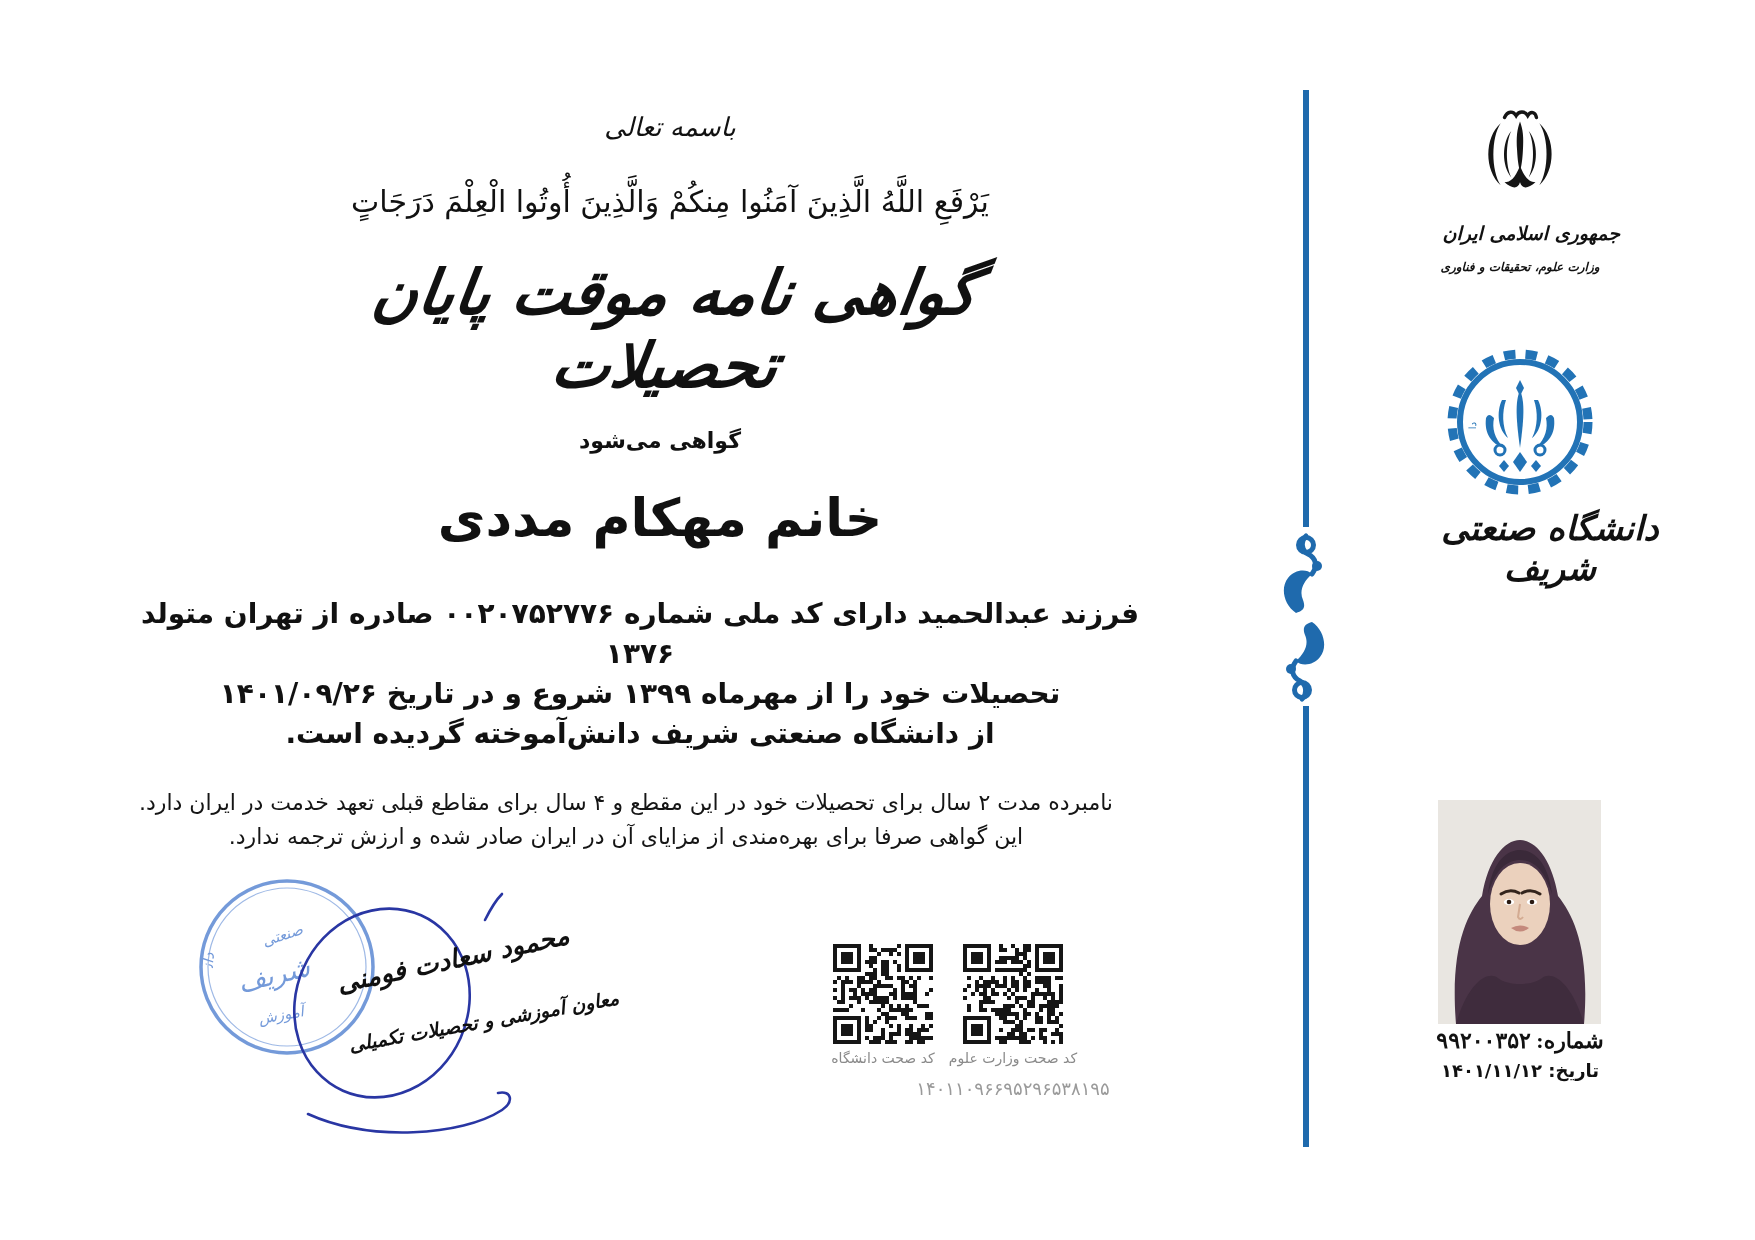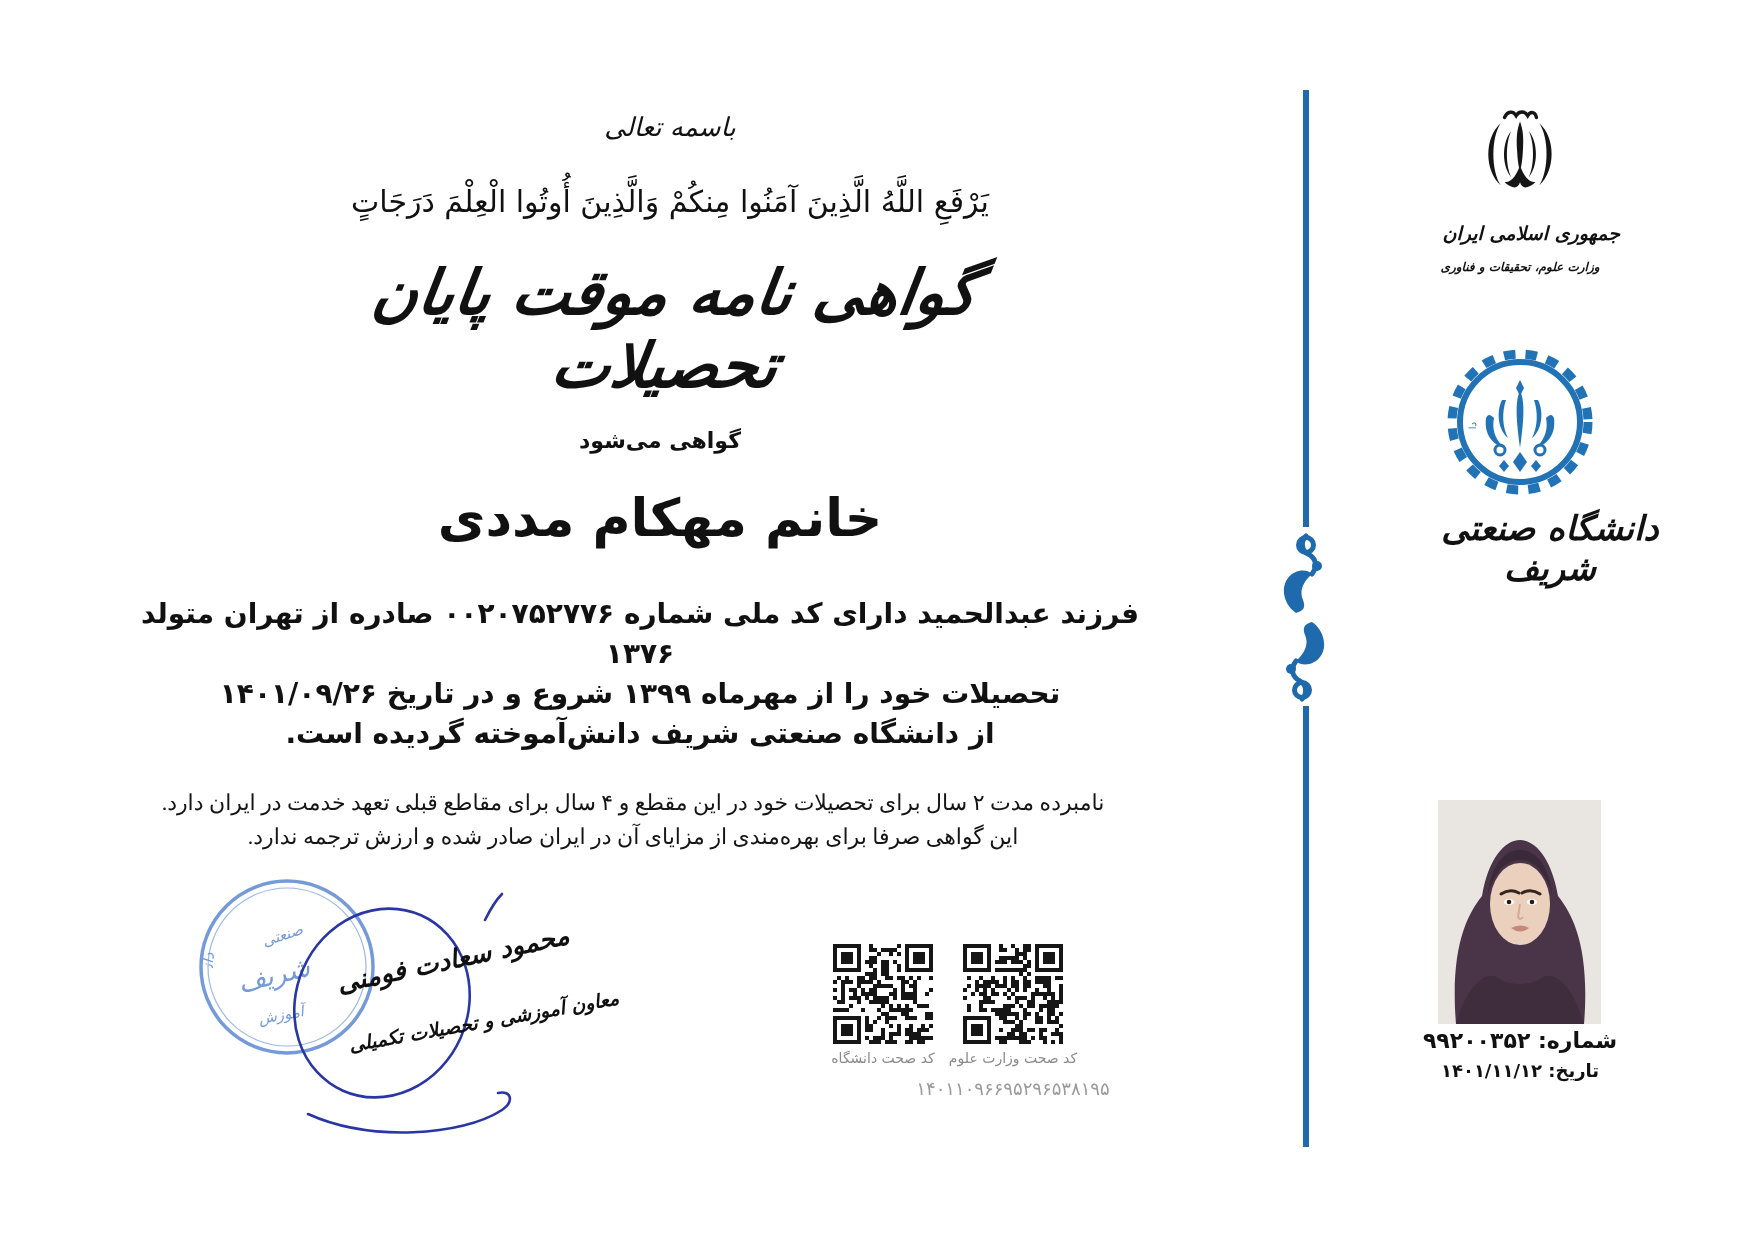--- a/index.html
+++ b/index.html
@@ -9,34 +9,34 @@
   .rtl{direction:rtl;unicode-bidi:embed;}
   .center{text-align:center;}
 
   .bismillah{left:430px;top:112px;width:480px;font-size:26px;font-style:italic;}
   .verse{left:240px;top:184px;width:860px;font-size:30px;}
   .title-callig{left:320px;top:256px;width:700px;font-size:62px;font-weight:bold;font-style:italic;
                 transform:skewX(-8deg);letter-spacing:-2px;}
   .certify{left:340px;top:428px;width:640px;font-size:22px;font-weight:bold;}
   .student-name{left:290px;top:488px;width:740px;font-size:52px;font-weight:bold;}
   .body-lines{left:120px;top:594px;width:1040px;font-size:28px;font-weight:bold;line-height:40px;}
-  .notes{left:83px;top:786px;width:1100px;font-size:22px;line-height:34px;color:#151515;font-family:Liberation Serif, serif;}
+  .notes{left:76px;top:786px;width:1100px;font-size:22px;line-height:34px;color:#151515;}
 
   .divider-top{left:1303px;top:90px;width:6px;height:437px;background:#1f6aad;}
   .divider-bottom{left:1303px;top:706px;width:6px;height:441px;background:#1f6aad;}
   .orn1{left:1281px;top:528px;}
   .orn2{left:1281px;top:621px;}
 
   .emblem{left:1462px;top:106px;}
   .country{left:1420px;top:222px;width:200px;font-size:19px;font-weight:bold;font-style:italic;text-align:right;}
   .ministry{left:1405px;top:260px;width:230px;font-size:12px;font-weight:bold;font-style:italic;}
   .uni-logo{left:1438px;top:340px;}
   .uni-callig{left:1395px;top:508px;width:310px;font-size:34px;font-weight:bold;font-style:italic;}
   .photo{left:1438px;top:800px;}
-  .serial{left:1420px;top:1028px;width:200px;font-size:22px;font-weight:bold;}
+  .serial{left:1420px;top:1028px;width:200px;font-size:22px;font-weight:bold;font-family:Liberation Serif, serif;}
   .docdate{left:1420px;top:1060px;width:200px;font-size:18px;font-weight:bold;}
 
   .qr{width:100px;height:100px;}
   .qr-uni{left:833px;top:944px;}
   .qr-min{left:963px;top:944px;}
   .qr-label{width:150px;font-size:14px;color:#8a8a8a;text-align:center;}
   .qr-label-uni{left:808px;top:1050px;}
   .qr-label-min{left:938px;top:1050px;}
   .qr-code-min{left:905px;top:1078px;width:216px;font-size:18px;color:#9a9a9a;text-align:center;letter-spacing:1px;}
 

